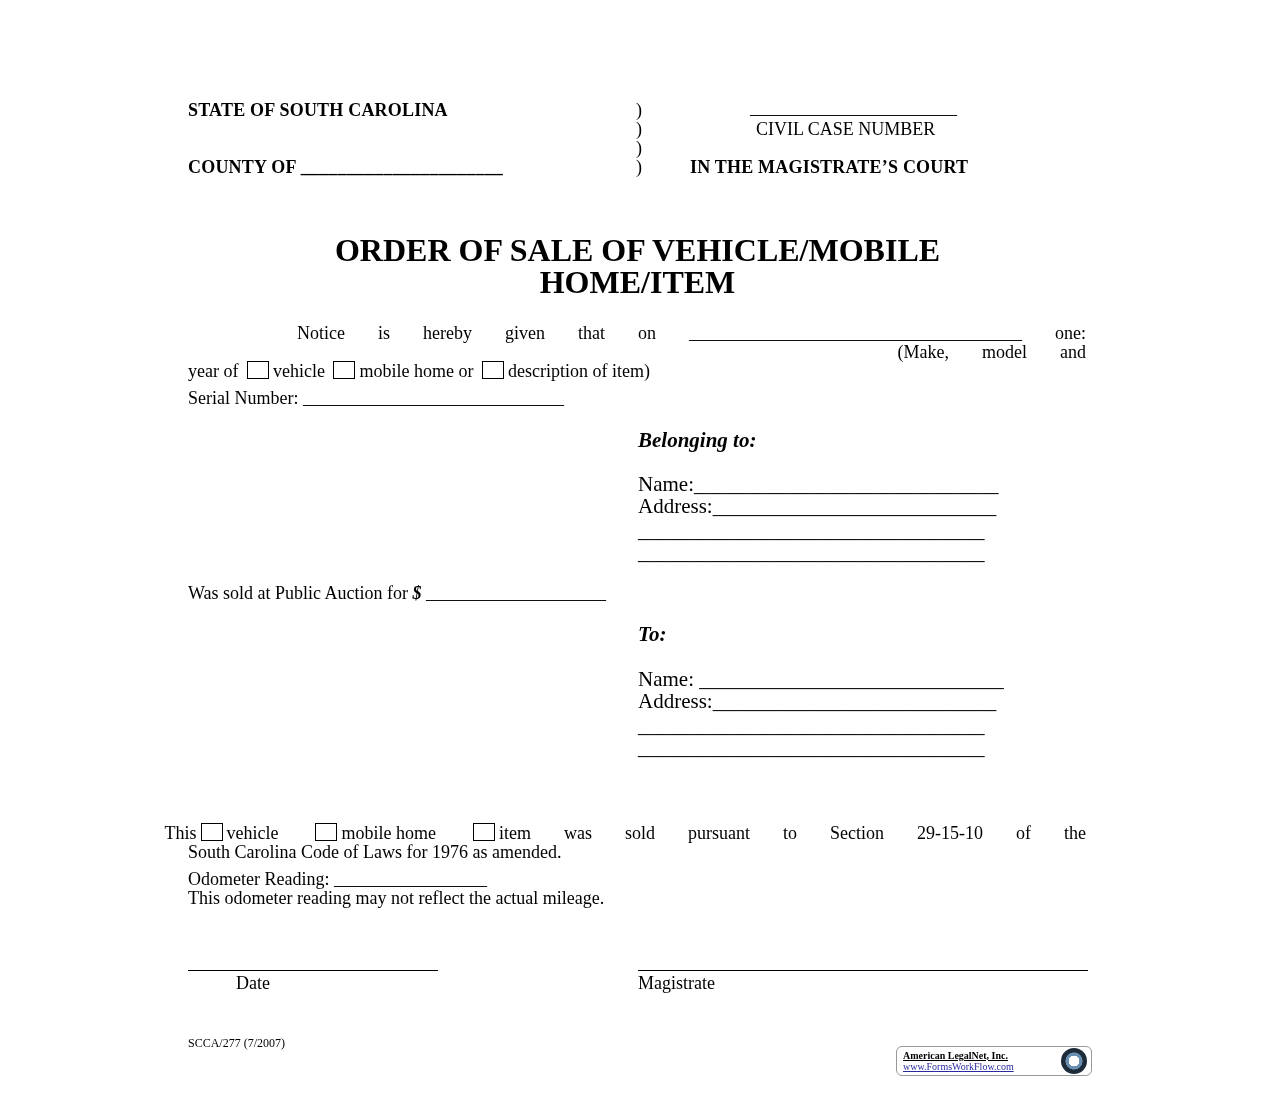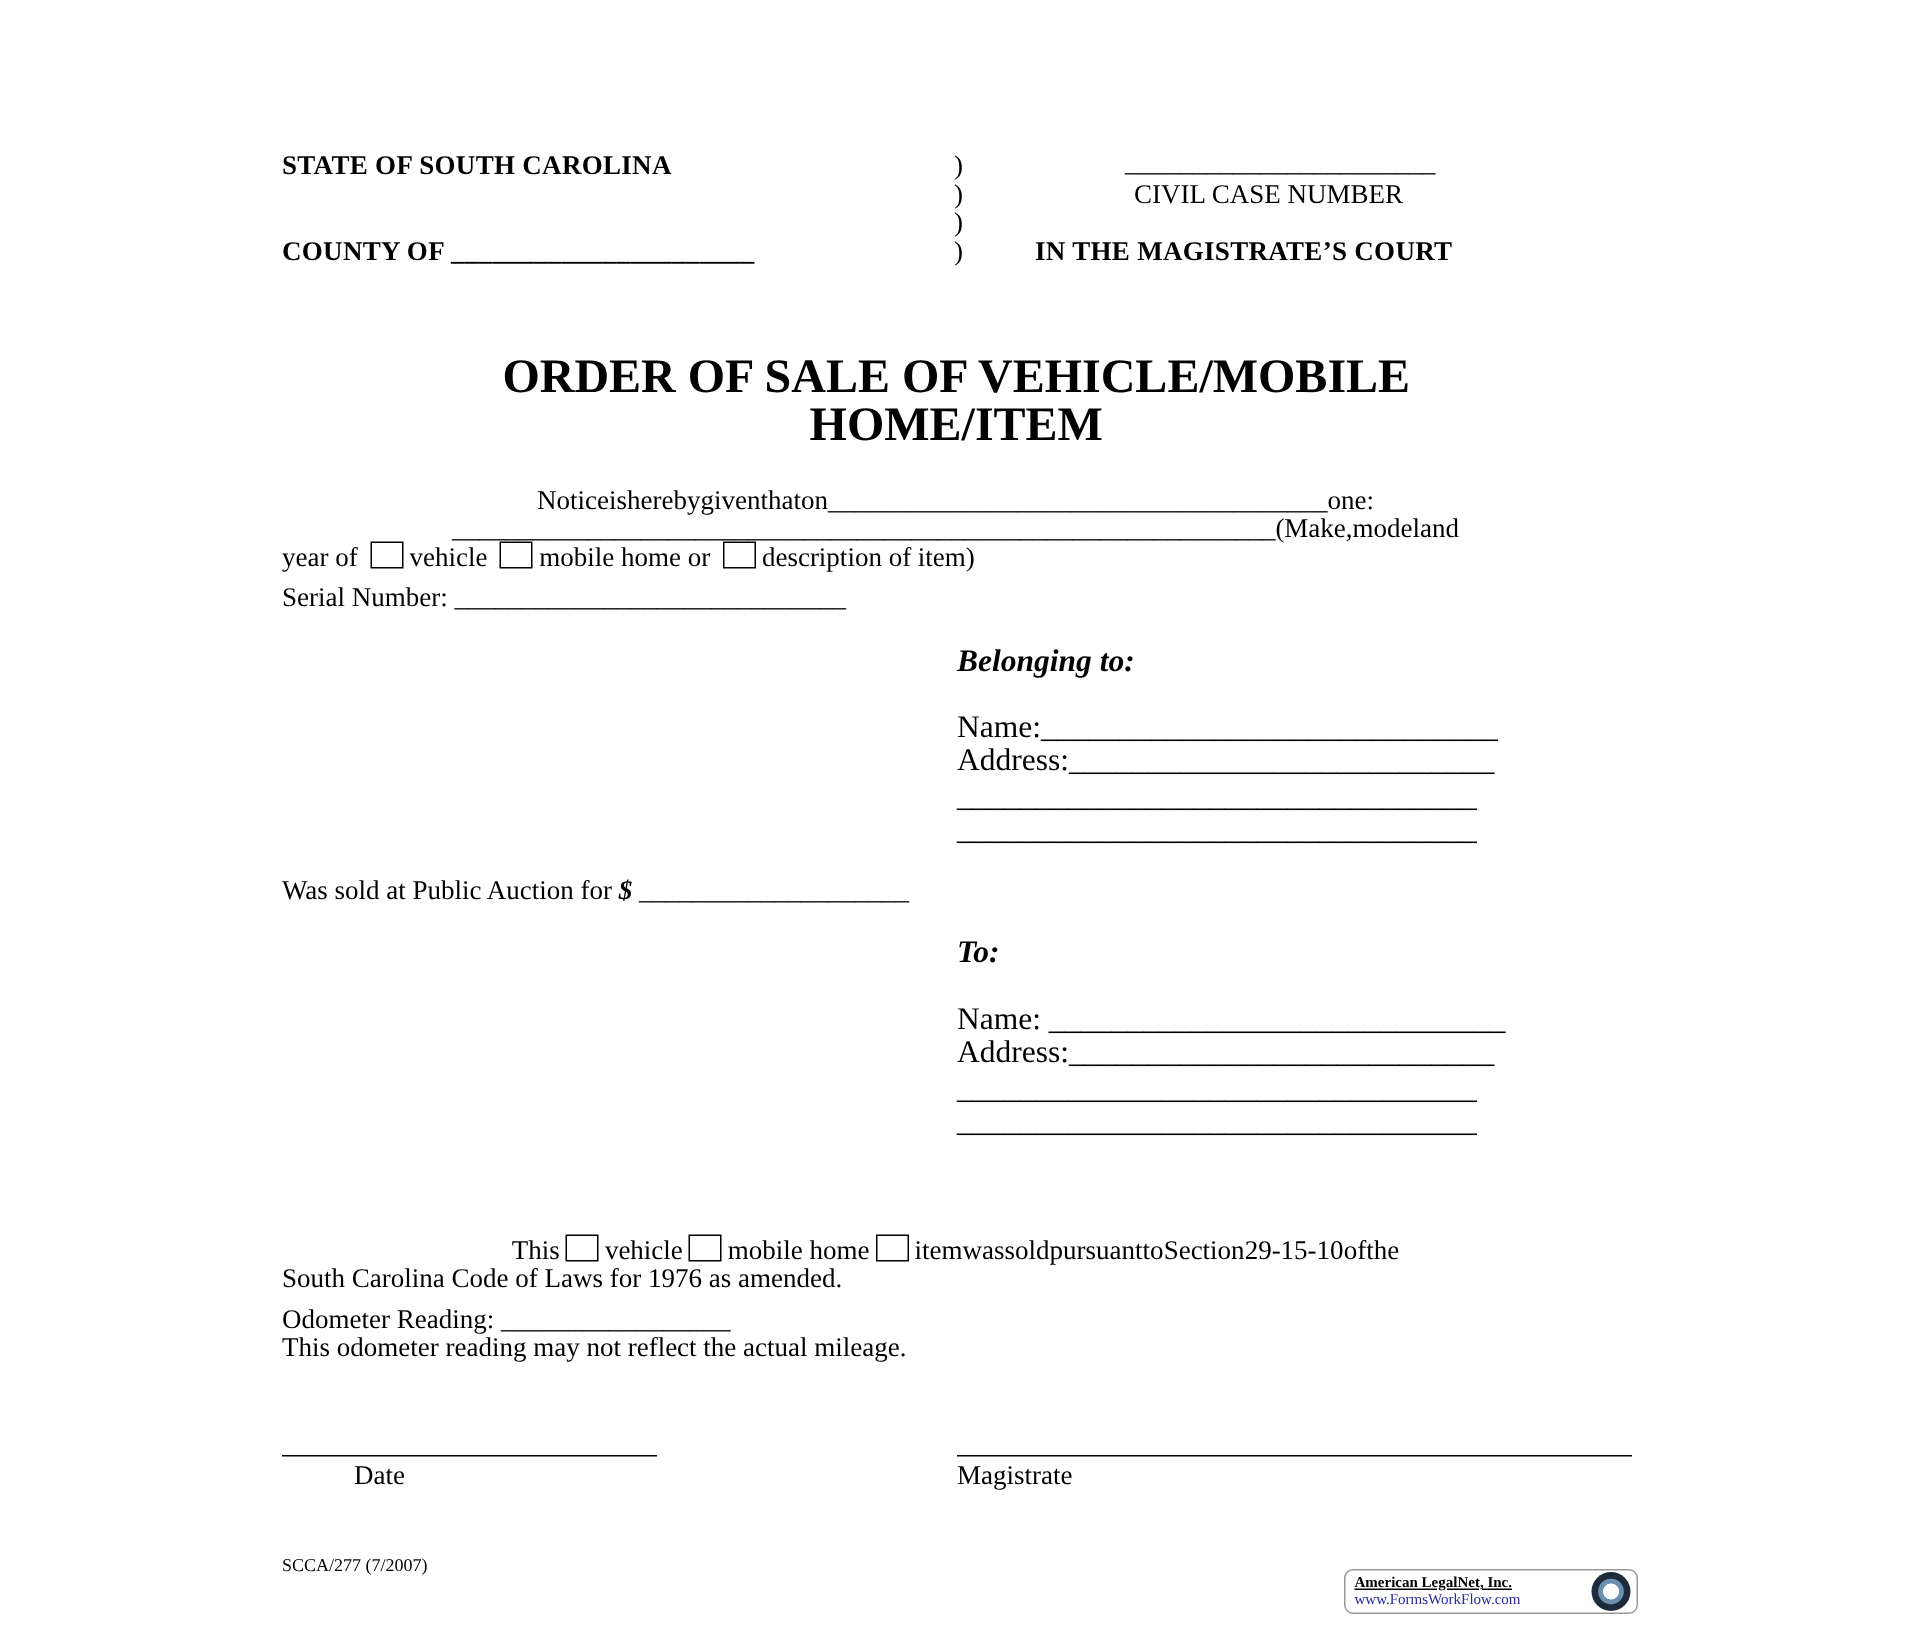--- a/index.html
+++ b/index.html
@@ -5,27 +5,27 @@
   html, body { margin:0; padding:0; background:#ffffff; }
   body { width:1275px; height:1100px; position:relative; overflow:hidden;
          font-family:"Liberation Serif", "DejaVu Serif", serif; color:#000; }
   .abs { position:absolute; white-space:nowrap; }
   .bold { font-weight:bold;font-style:italic; }
   .f18 { font-size:18px; }
   .cap { font-size:18px; font-weight:bold; letter-spacing:0.2px; }
   .title { font-size:32px; font-weight:bold; text-align:center; width:1275px; left:0; line-height:32px; }
   .line { position:absolute; border-bottom:1px solid #000; height:0; }
   .cb { display:inline-block; width:20px; height:16px; border:1px solid #000; vertical-align:-2px; margin:0 4px; background:#fff; cursor:pointer; }
-  .just { display:flex; justify-content:center; width:898px; }
+  .just { display:flex; justify-content:flex-end; width:898px;gap:33px; }
   .just span { white-space:nowrap; }
   .f20 { font-size:21px; }
   .footer-code { font-size:12px; }
   .badge { position:absolute; left:896px; top:1046px; width:194px; height:28px; border:1px solid #999; border-radius:6px; background:#fff; }
   .badge .co { position:absolute; left:6px; top:3px; font-size:10px; font-weight:bold;text-decoration:underline; }
-  .badge .url { position:absolute; left:6px; top:14px; font-size:10px; color:#2a2aa0; cursor:pointer; }
+  .badge .url { position:absolute; left:6px; top:14px; font-size:10px; color:#2a2aa0; text-decoration:underline; cursor:pointer; }
   .badge .logo { position:absolute; right:4px; top:1px; width:26px; height:26px; border-radius:50%;
     background:radial-gradient(circle at 50% 50%, #ffffff 0 28%, #6a8fb0 30% 45%, #1d2b3a 48% 100%); }
 </style>
 </head>
 <body>
 
 <div class="abs cap" style="left:188px; top:100px;">STATE OF SOUTH CAROLINA</div>
 <div class="abs cap" style="left:188px; top:157px;">COUNTY OF ______________________</div>
 
 <div class="abs f18" style="left:636px; top:100px;">)</div>
@@ -44,21 +44,20 @@
   <span>Notice</span>
   <span>is</span>
   <span>hereby</span>
   <span>given</span>
   <span>that</span>
   <span>on</span>
   <span>_____________________________________</span>
   <span>one:</span>
 </div>
 <div class="abs f18 just" style="left:188px; top:342px;">
-  <span>_____________________________________________________________</span>
   <span>(Make,</span>
   <span>model</span>
   <span>and</span>
 </div>
 <div class="abs f18" style="left:188px; top:361px;">
   <span>year of</span>
   <span class="cb"></span><span>vehicle</span>
   <span class="cb"></span><span>mobile home or</span>
   <span class="cb"></span><span>description of item)</span>
 </div>

